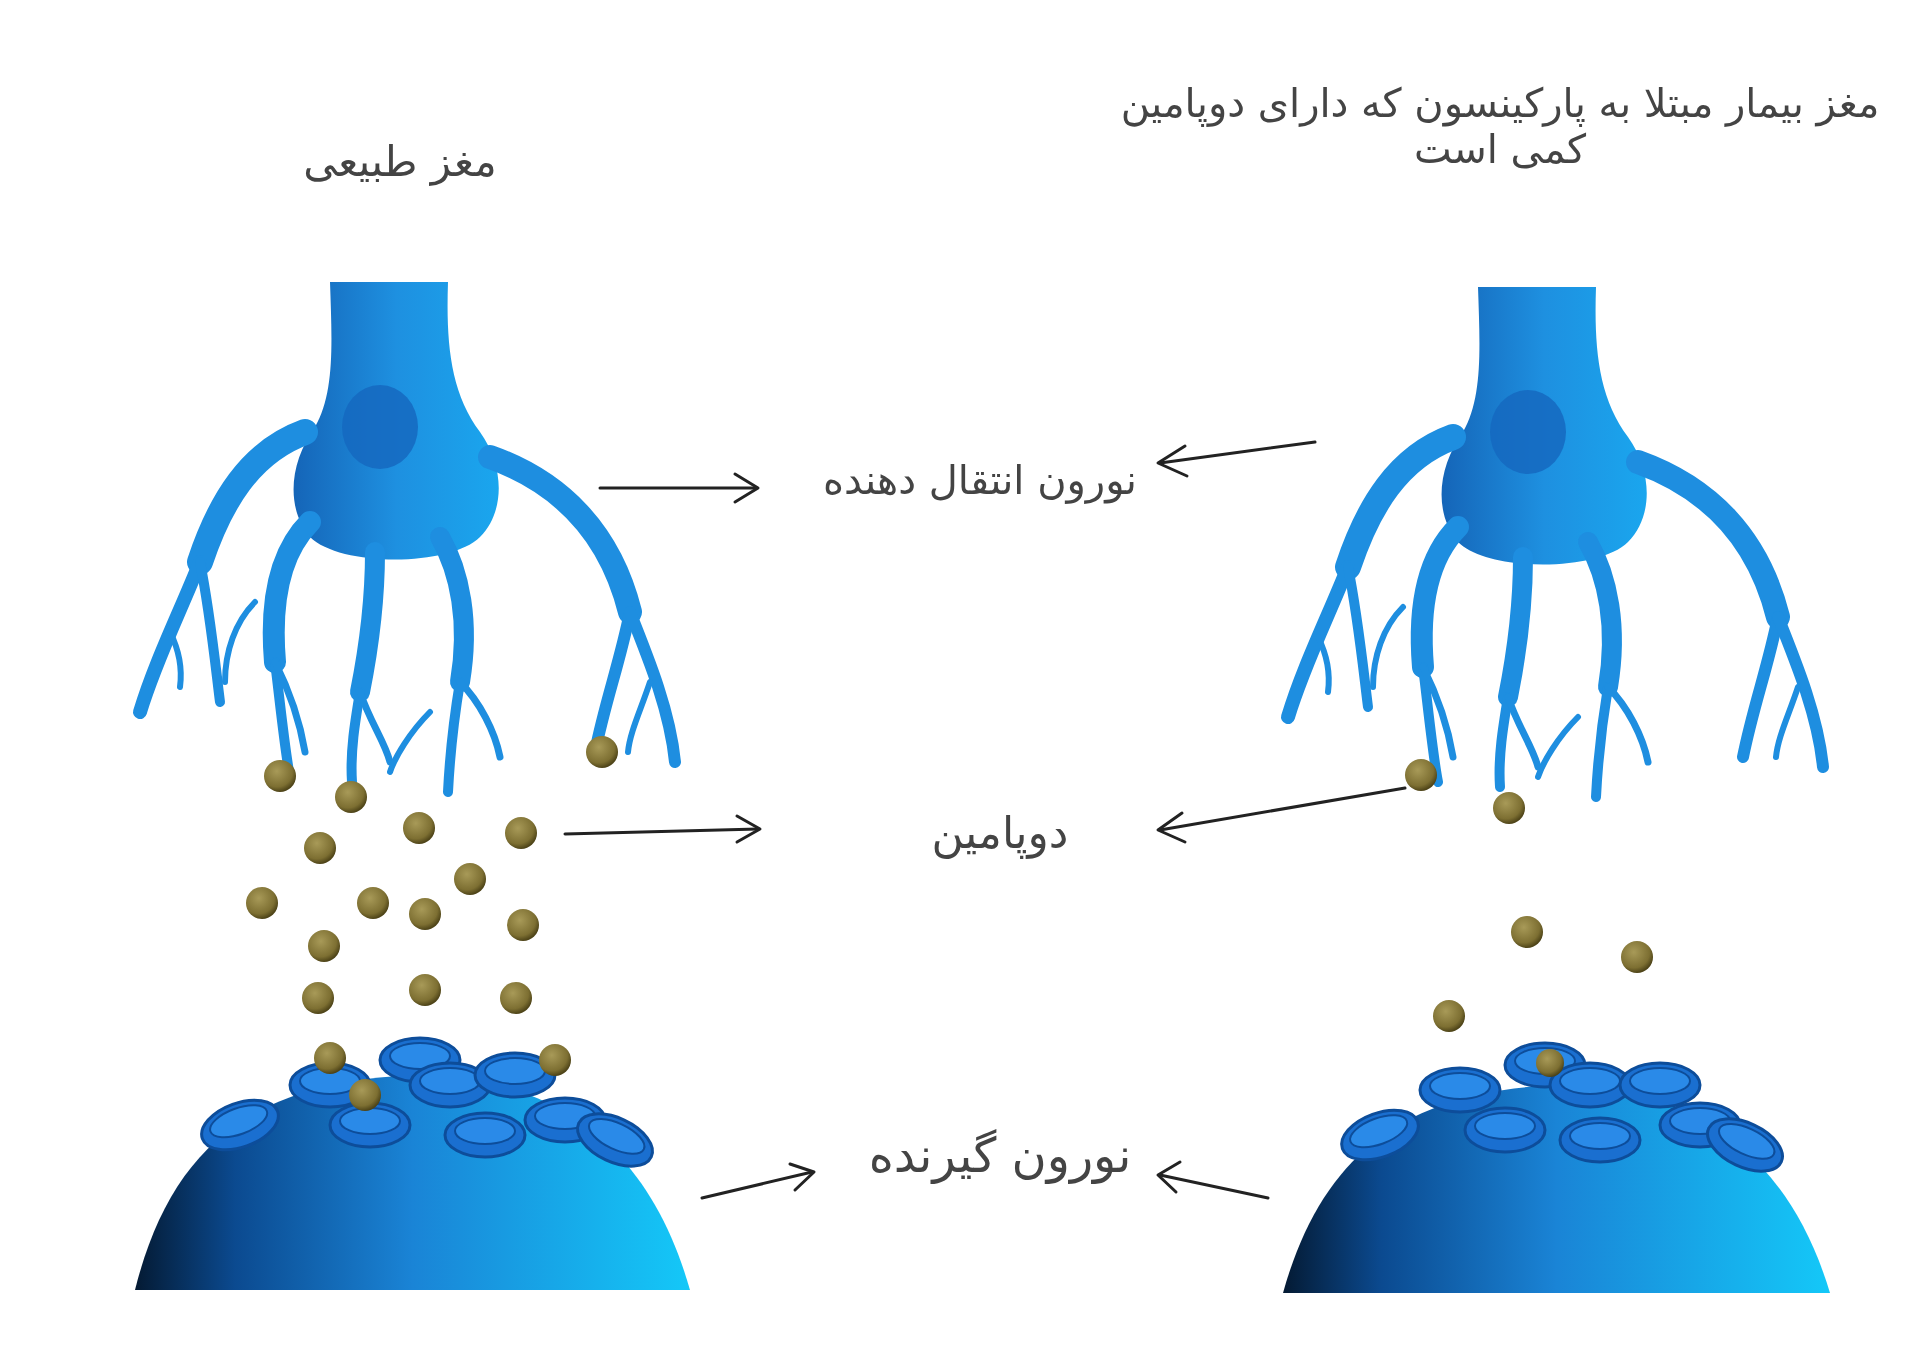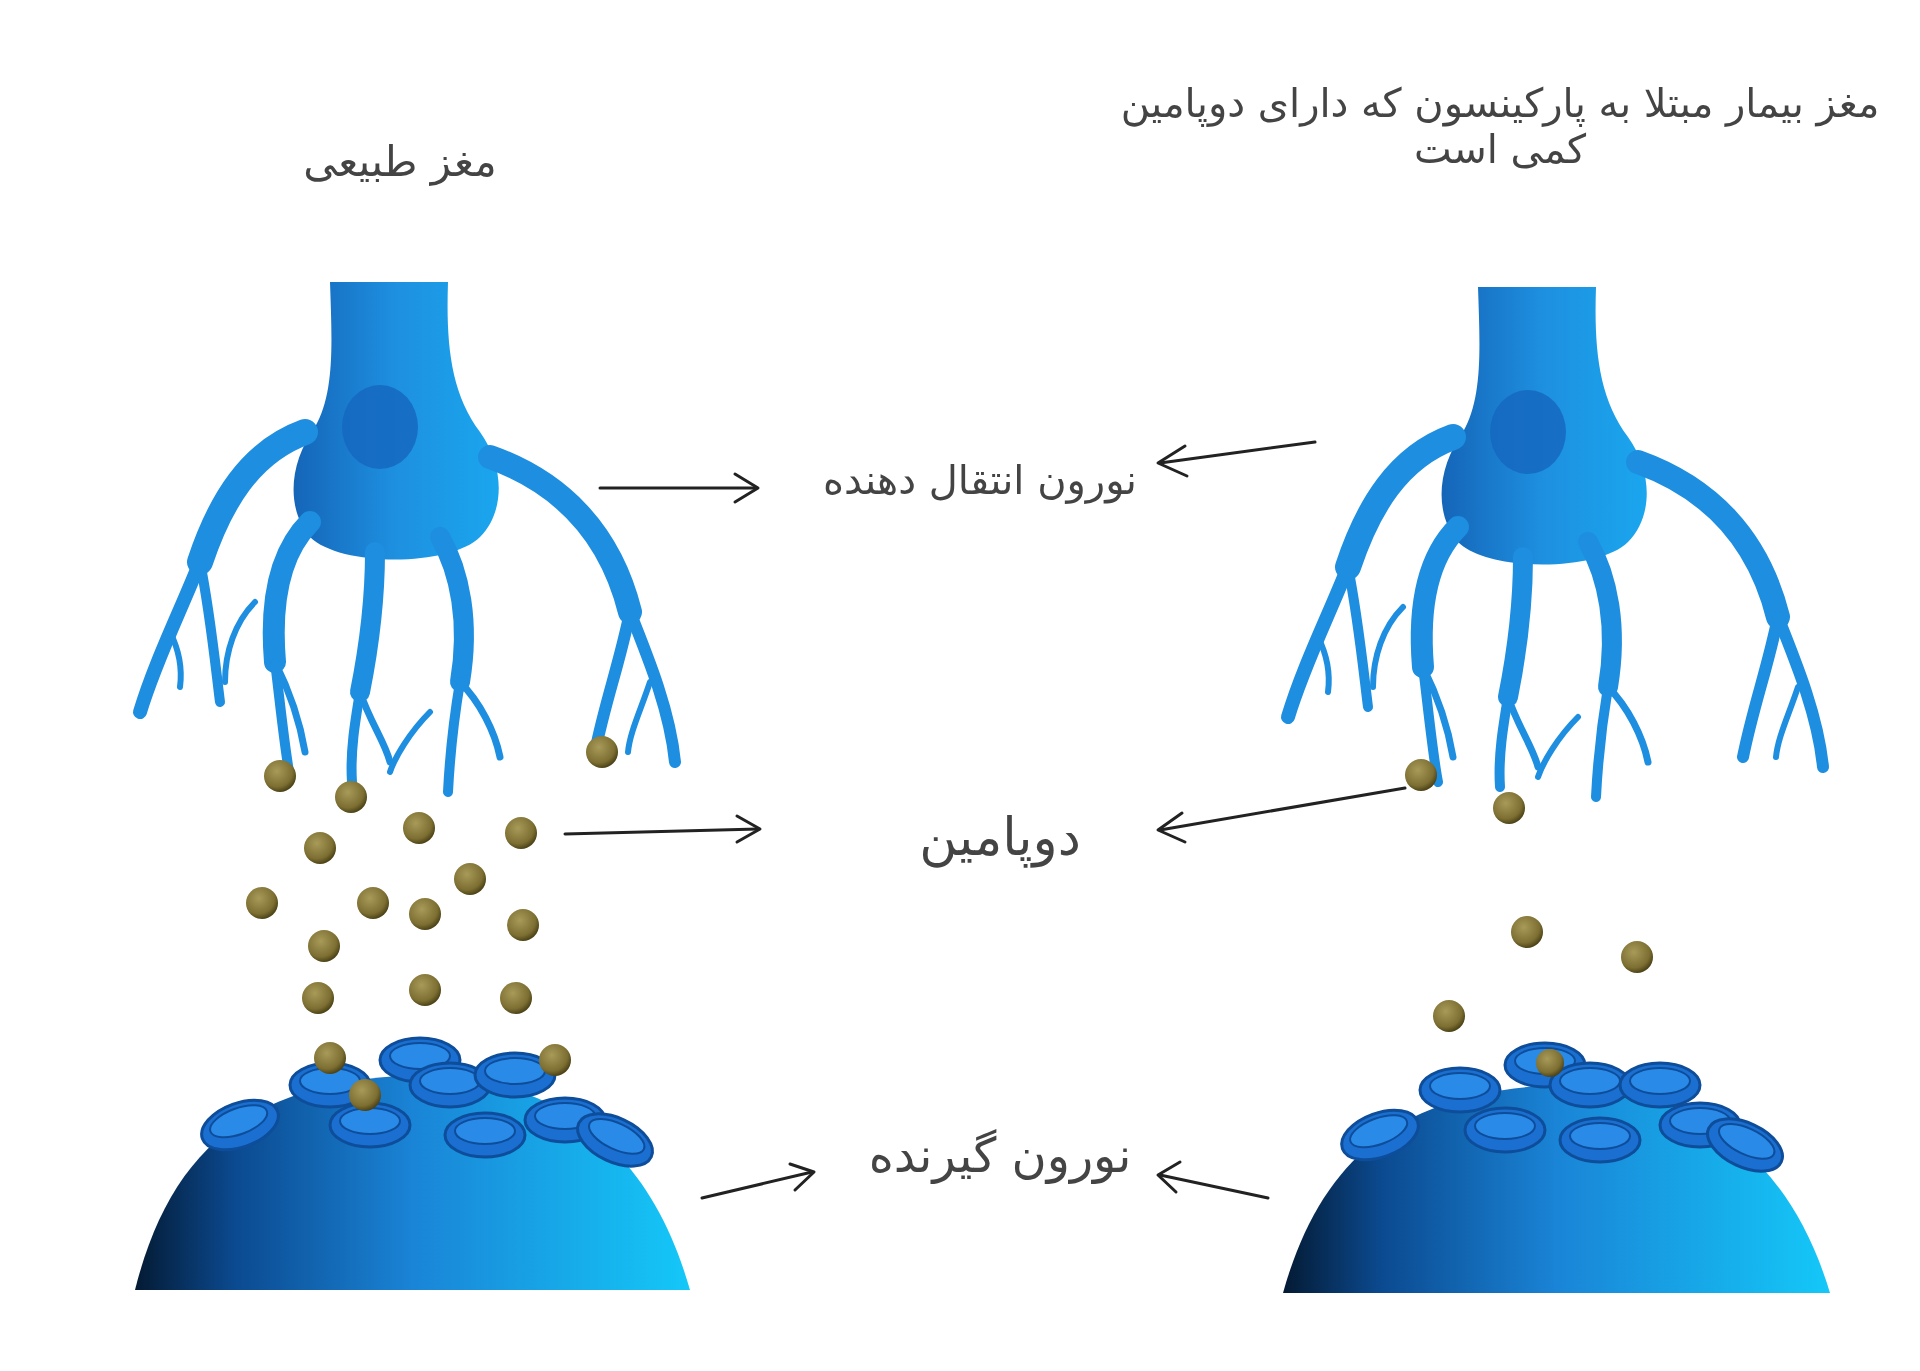--- a/index.html
+++ b/index.html
@@ -3,21 +3,21 @@
   <meta charset="utf-8">
   <style>
     html, body { margin: 0; padding: 0; background: #ffffff; }
     body { width: 1920px; height: 1371px; position: relative; overflow: hidden;
            font-family: "DejaVu Sans", sans-serif; }
     .label { position: absolute; color: #444444; font-family: "DejaVu Sans", sans-serif;
              direction: rtl; text-align: center; white-space: nowrap; line-height: 1.15; }
     #title-left { left: 260px; top: 98px; width: 280px; font-size: 42px; margin-top: 40px; }
     #title-right { left: 1080px; top: 80px; width: 840px; font-size: 40px; white-space: normal; }
     #lbl-transmit { left: 780px; top: 457px; width: 400px; font-size: 40px; }
-    #lbl-dopamine { left: 880px; top: 808px; width: 240px; font-size: 52px; }
+    #lbl-dopamine { left: 880px; top: 808px; width: 240px; font-size: 44px; }
     #lbl-receiver { left: 860px; top: 1128px; width: 280px; font-size: 48px; }
     svg.scene { position: absolute; left: 0; top: 0; }
   </style>
 </head>
 <body>
 
 <div class="label" id="title-left">مغز طبیعی</div>
 <div class="label" id="title-right">مغز بیمار مبتلا به پارکینسون که دارای دوپامین کمی است</div>
 <div class="label" id="lbl-transmit">نورون انتقال دهنده</div>
 <div class="label" id="lbl-dopamine">دوپامین</div>

